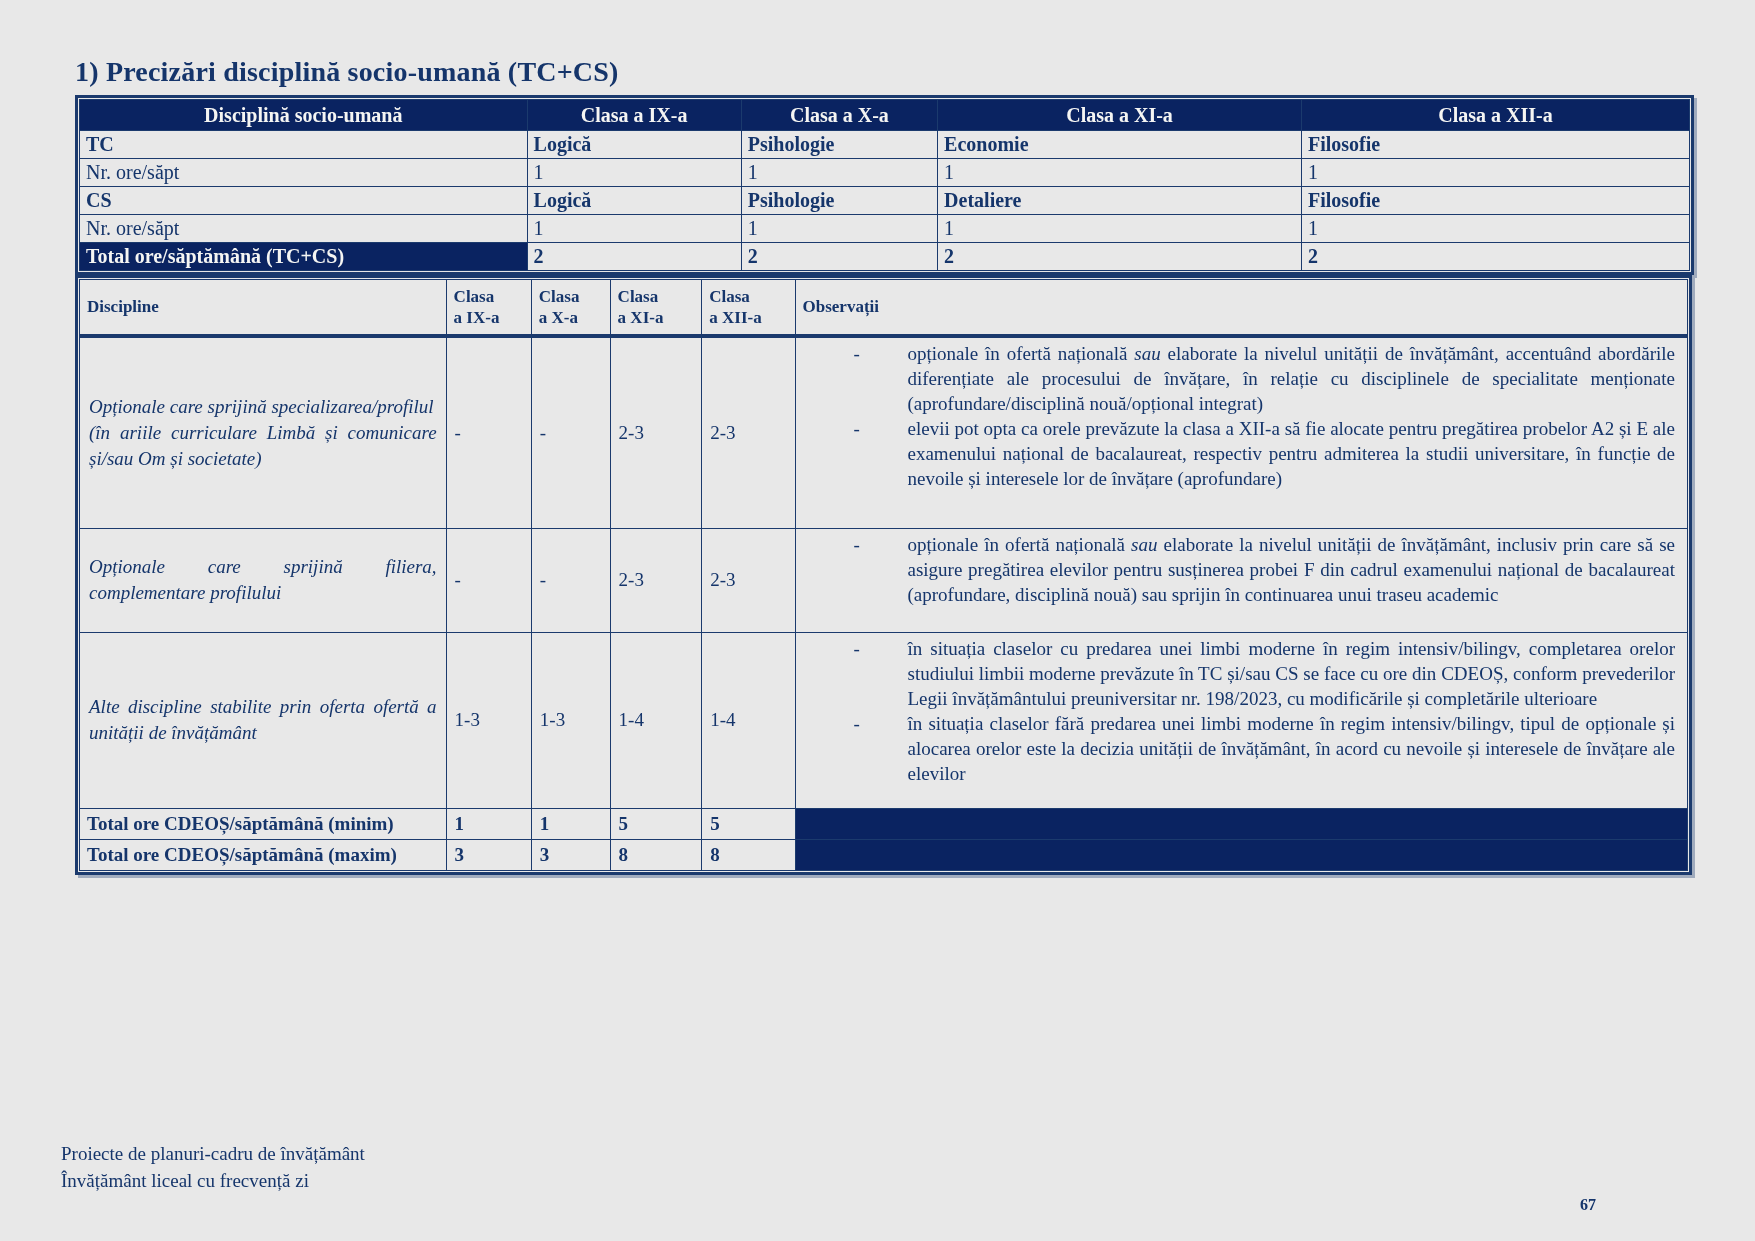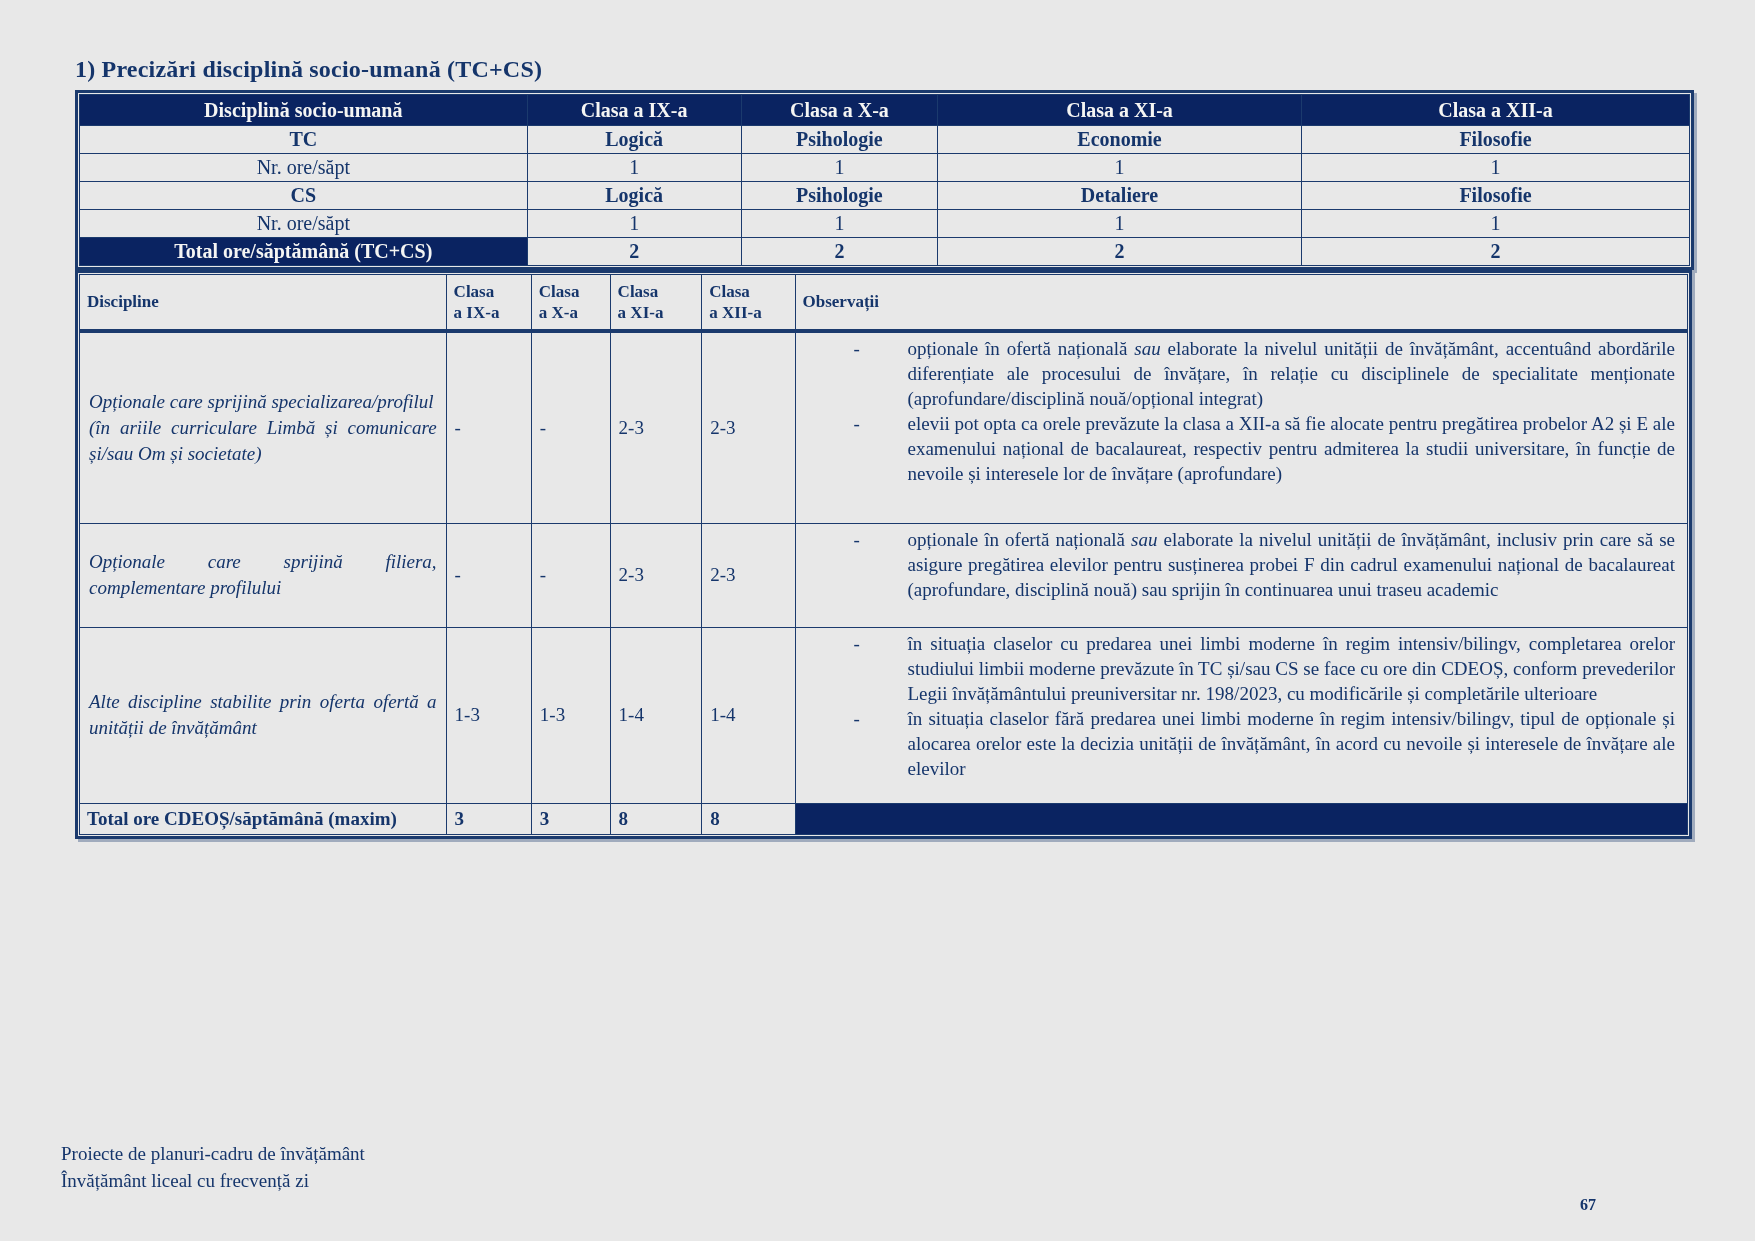--- a/index.html
+++ b/index.html
@@ -12,41 +12,41 @@
   html,body{margin:0;padding:0;}
   body{
     width:1755px;height:1241px;
     background:var(--page-bg);
     font-family:"Liberation Serif", serif;
     color:var(--navy-text);
   }
   .page{position:relative;width:1755px;height:1241px;overflow:hidden;}
   .content{position:absolute;left:75px;top:56px;width:1625px;}
   .sec-title{
-    font-size:24px;font-weight:bold;margin:0 0 7px 0;color:var(--navy-text);
+    font-size:28px;font-weight:bold;margin:0 0 7px 0;color:var(--navy-text);
     letter-spacing:0.2px;
   }
   .sec-title.second{margin-top:52px;}
   .twrap{
     border:3px solid var(--navy-border);
     padding:1px;
     box-sizing:border-box;
     background:var(--page-bg);
     box-shadow:3px 3px 0 rgba(27,58,109,0.35);
   }
   .t1wrap{width:1619px;}
   .t2wrap{width:1617px;}
   table{border-collapse:collapse;width:100%;table-layout:fixed;}
   td,th{border:1.5px solid var(--navy-border);padding:1px 6px;font-size:20px;overflow:hidden;}
   
   .t1 th{
     background:var(--navy-fill);color:var(--white);
     font-weight:bold;text-align:center;height:28px;font-size:20px;
   }
-  .t1 td{text-align:center;height:25px;color:var(--navy-text);}
+  .t1 td{height:25px;color:var(--navy-text);}
   .bold{font-weight:bold;}
   .navycell{background:var(--navy-fill) !important;color:var(--white) !important;font-weight:bold;}
   
   .t2 th{
     font-weight:bold;text-align:left;vertical-align:middle;
     border-bottom:4px solid var(--navy-border);
     font-size:17px;line-height:1.25;padding:4px 7px;height:46px;
     color:var(--navy-text);background:var(--page-bg);
   }
   .t2 td{vertical-align:middle;font-size:19px;color:var(--navy-text);}
@@ -213,20 +213,28 @@
                 <span class="bm">-</span>
                 <div class="bt">în situația claselor cu predarea unei limbi moderne în regim intensiv/bilingv, completarea orelor studiului limbii moderne prevăzute în TC și/sau CS se face cu ore din CDEOȘ, conform prevederilor Legii învățământului preuniversitar nr. 198/2023, cu modificările și completările ulterioare</div>
               </div>
               <div class="bullet">
                 <span class="bm">-</span>
                 <div class="bt">în situația claselor fără predarea unei limbi moderne în regim intensiv/bilingv, tipul de opționale și alocarea orelor este la decizia unității de învățământ, în acord cu nevoile și interesele de învățare ale elevilor</div>
               </div>
             </td>
           </tr>
           <tr>
+            <td class="total-label">Total ore CDEOȘ/săptămână (minim)</td>
+            <td class="total-val">1</td>
+            <td class="total-val">1</td>
+            <td class="total-val">5</td>
+            <td class="total-val">5</td>
+            <td class="navycell"></td>
+          </tr>
+          <tr>
             <td class="total-label">Total ore CDEOȘ/săptămână (maxim)</td>
             <td class="total-val">3</td>
             <td class="total-val">3</td>
             <td class="total-val">8</td>
             <td class="total-val">8</td>
             <td class="navycell"></td>
           </tr>
         </tbody>
       </table>
     </div>

